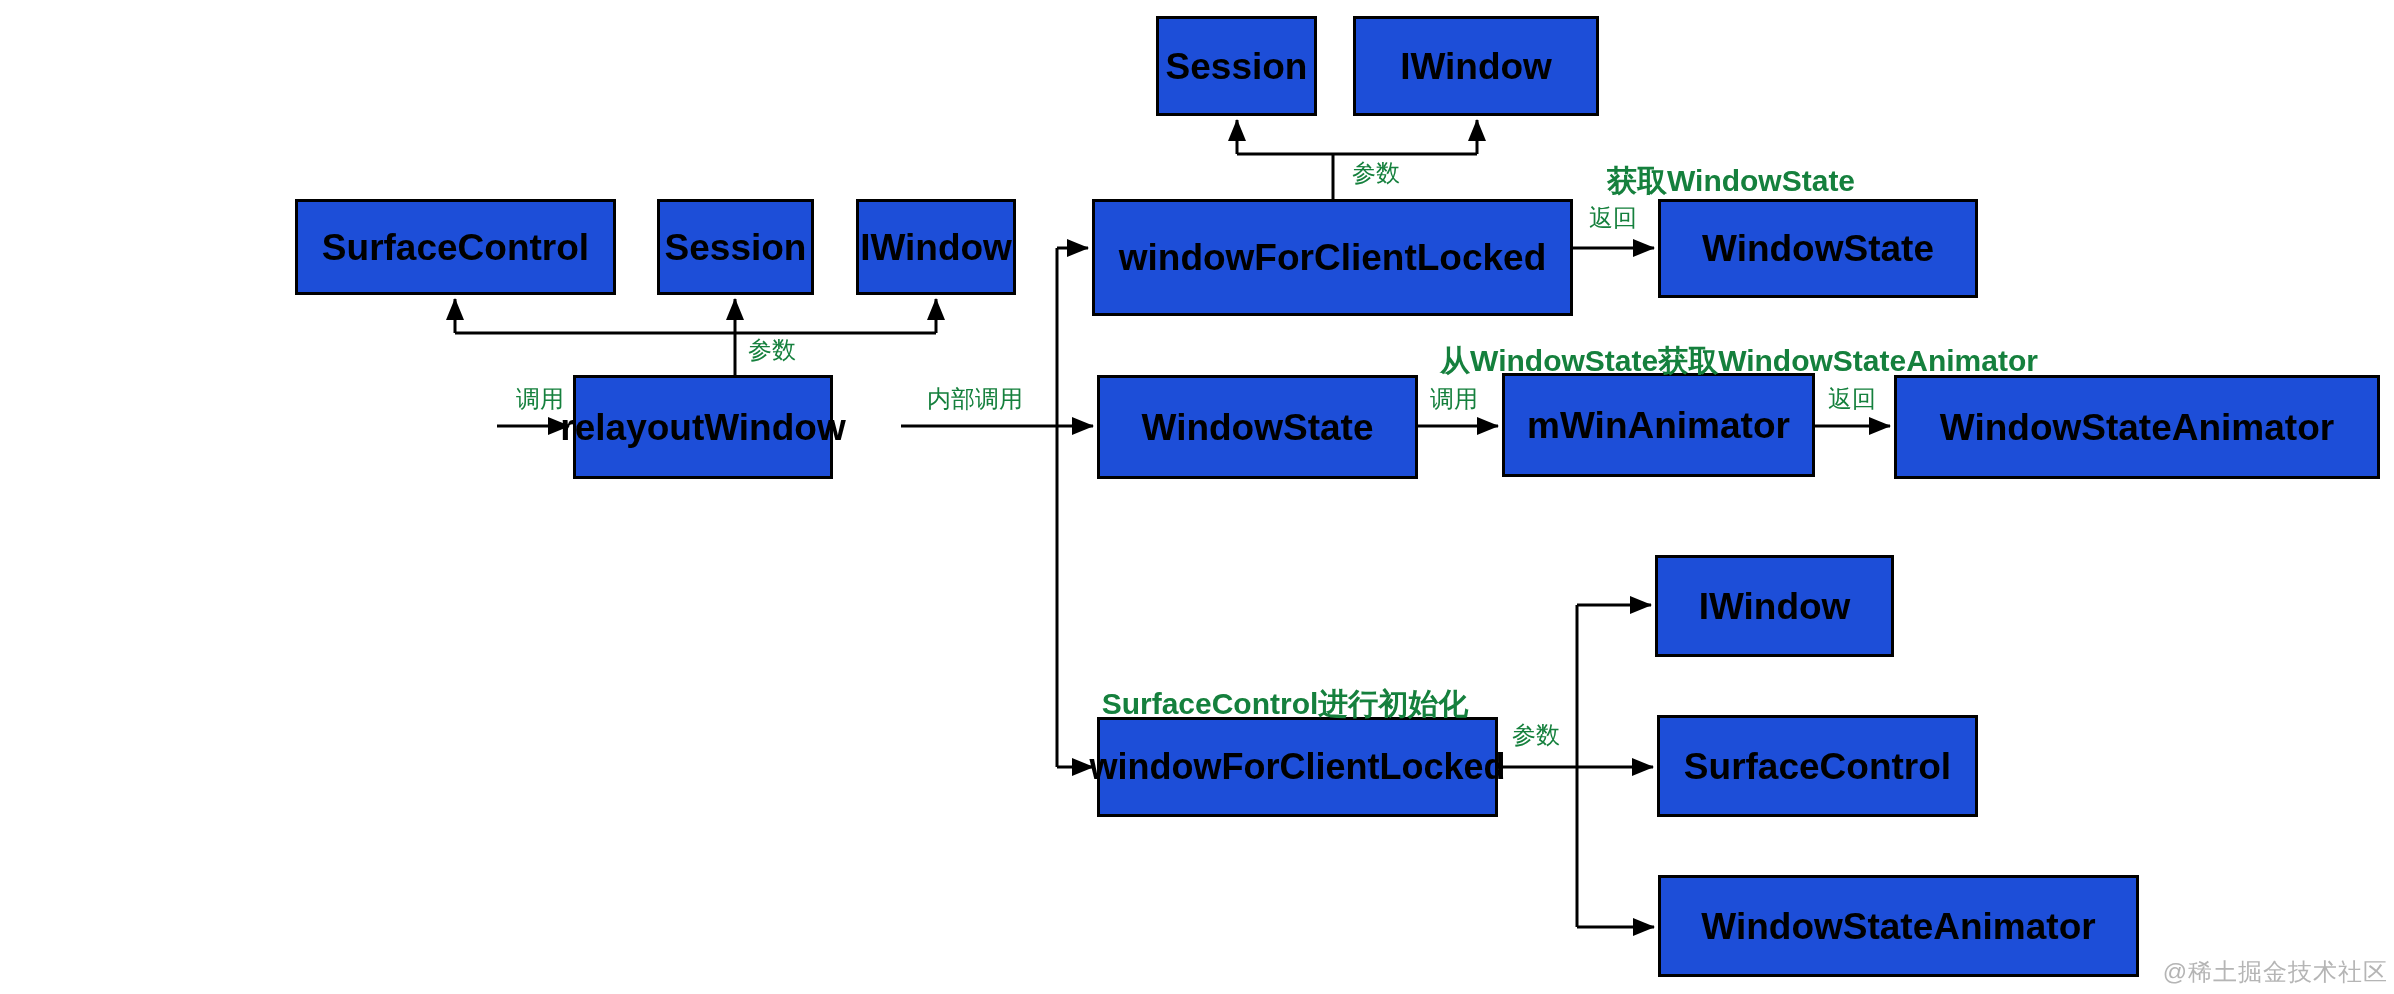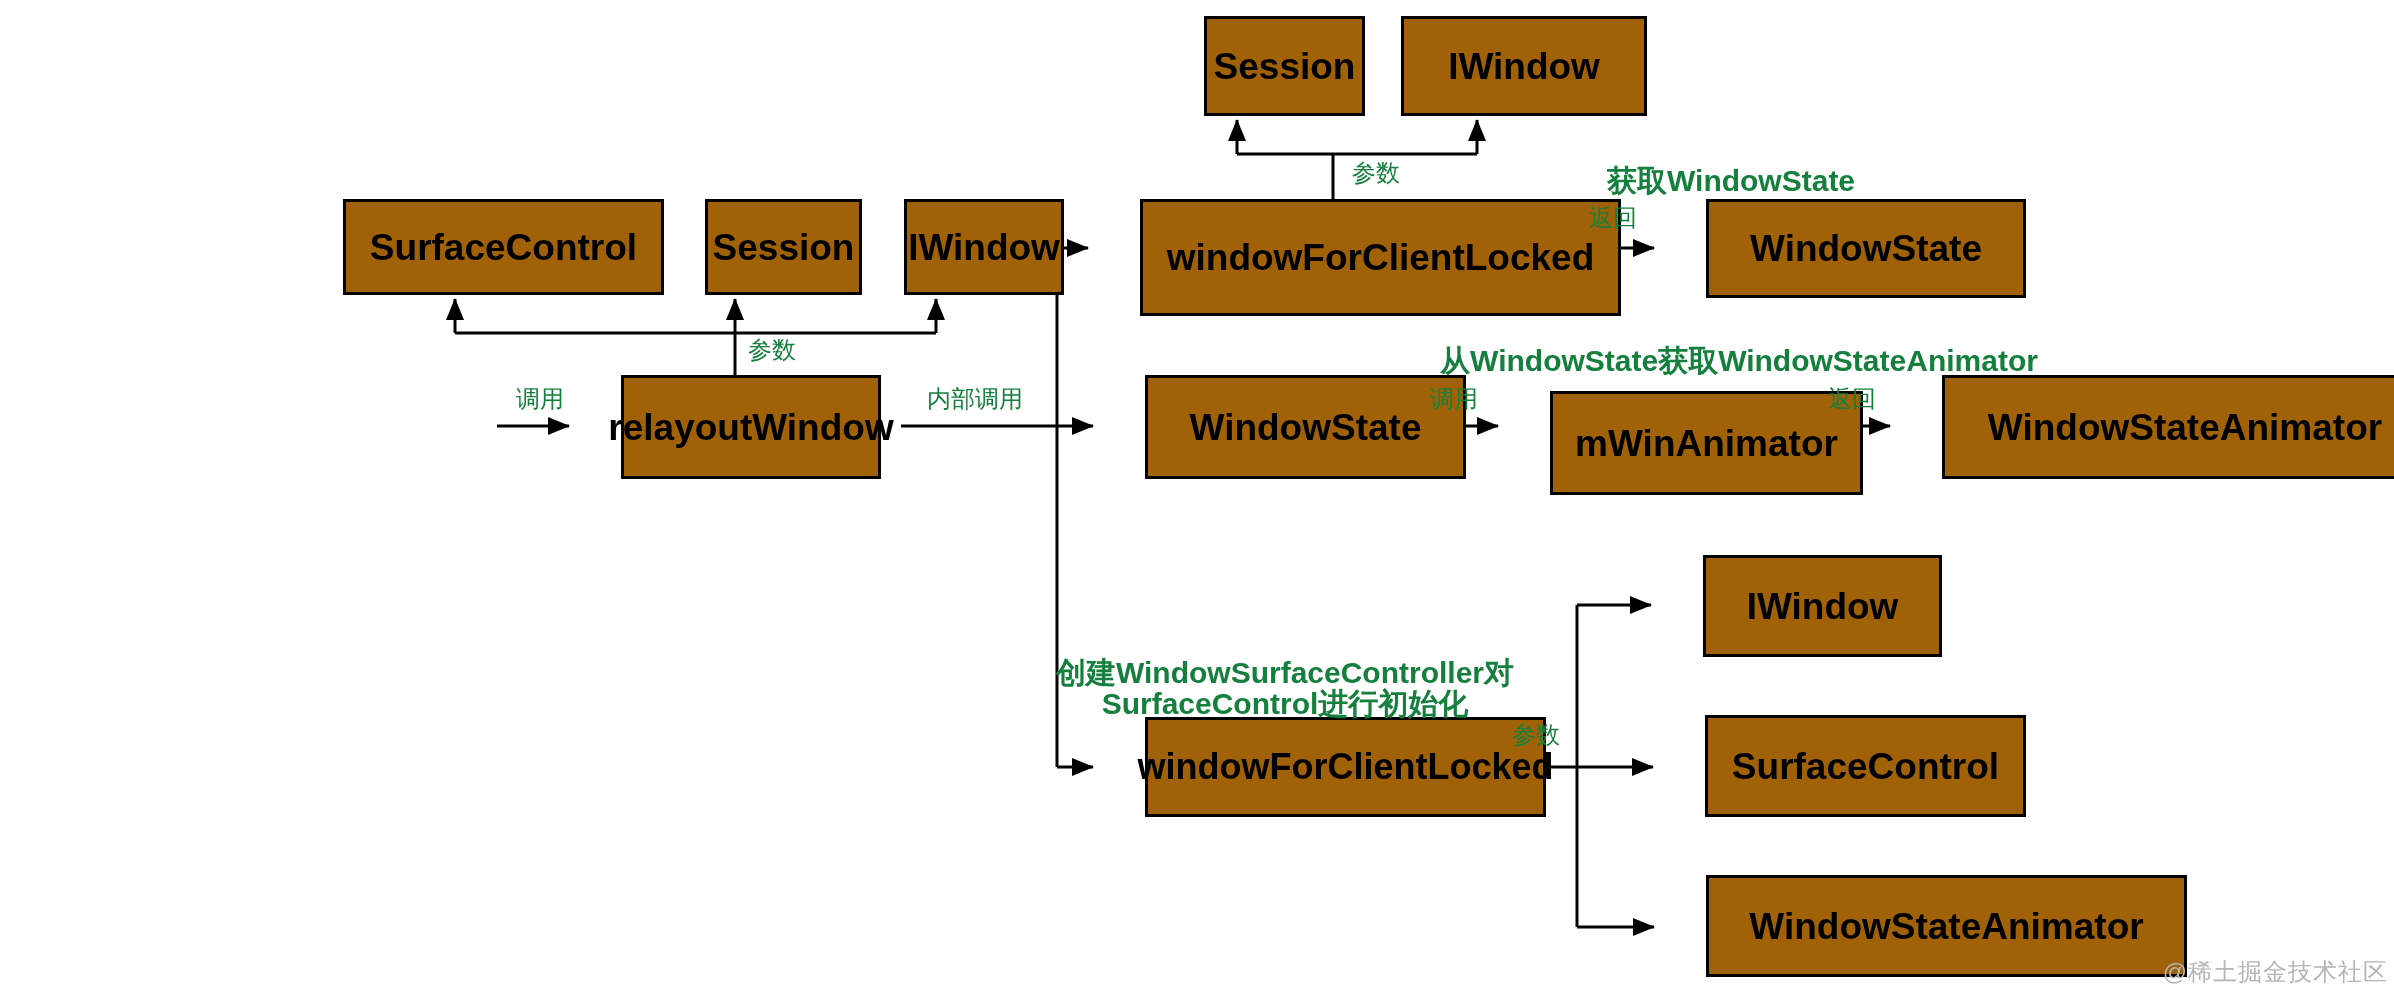--- a/index.html
+++ b/index.html
@@ -7,29 +7,28 @@
   #canvas {
     position:relative;
     width:2394px; height:994px;
     background:#ffffff;
     overflow:hidden;
   }
   #wires { position:absolute; left:0; top:0; width:2394px; height:994px; }
   .node {
     position:absolute;
     box-sizing:border-box;
-    background:#a16207;
+    background:#1d4ed8;
     border:3px solid #000000;
     display:flex; align-items:center; justify-content:center;
     font-weight:bold;
     font-size:37px;
     color:#000000;
     white-space:nowrap;
     line-height:1;
-    margin-left:48px;
   }
   .node.small { font-size:36px; }
   .lbl {
     position:absolute;
     font-size:24px;
     color:#15803d;
     white-space:nowrap;
     line-height:1.1;
   }
   .lbl.bold { font-weight:bold; font-size:30px; }
@@ -92,37 +91,36 @@
 
   <div class="node" style="left:1156px;top:16px;width:161px;height:100px">Session</div>
   <div class="node" style="left:1353px;top:16px;width:246px;height:100px">IWindow</div>
 
   <div class="node" style="left:573px;top:375px;width:260px;height:104px">relayoutWindow</div>
 
   <div class="node" style="left:1092px;top:199px;width:481px;height:117px">windowForClientLocked</div>
   <div class="node" style="left:1658px;top:199px;width:320px;height:99px">WindowState</div>
 
   <div class="node" style="left:1097px;top:375px;width:321px;height:104px">WindowState</div>
-  <div class="node" style="left:1502px;top:391px;width:313px;height:104px">mWinAnimator</div>
+  <div class="node" style="left:1502px;top:373px;width:313px;height:104px">mWinAnimator</div>
   <div class="node" style="left:1894px;top:375px;width:486px;height:104px">WindowStateAnimator</div>
 
   <div class="node small" style="left:1097px;top:717px;width:401px;height:100px">windowForClientLocked</div>
 
   <div class="node" style="left:1655px;top:555px;width:239px;height:102px">IWindow</div>
   <div class="node" style="left:1657px;top:715px;width:321px;height:102px">SurfaceControl</div>
   <div class="node" style="left:1658px;top:875px;width:481px;height:102px">WindowStateAnimator</div>
 
   <div class="lbl" style="left:1352px;top:160px">参数</div>
   <div class="lbl" style="left:748px;top:337px">参数</div>
   <div class="lbl" style="left:516px;top:386px">调用</div>
   <div class="lbl" style="left:927px;top:386px">内部调用</div>
   <div class="lbl bold" style="left:1607px;top:164px">获取WindowState</div>
   <div class="lbl" style="left:1589px;top:205px">返回</div>
   <div class="lbl" style="left:1430px;top:386px">调用</div>
   <div class="lbl" style="left:1828px;top:386px">返回</div>
   <div class="lbl bold centered" style="left:1739px;top:344px">从WindowState获取WindowStateAnimator</div>
-  <div class="lbl bold centered" style="left:1285px;top:656px">创建WindowSurfaceController对</div>
   <div class="lbl bold centered" style="left:1285px;top:687px">SurfaceControl进行初始化</div>
   <div class="lbl" style="left:1512px;top:722px">参数</div>
 
   <div id="watermark">@稀土掘金技术社区</div>
 
 </div>
 
 </body></html>

